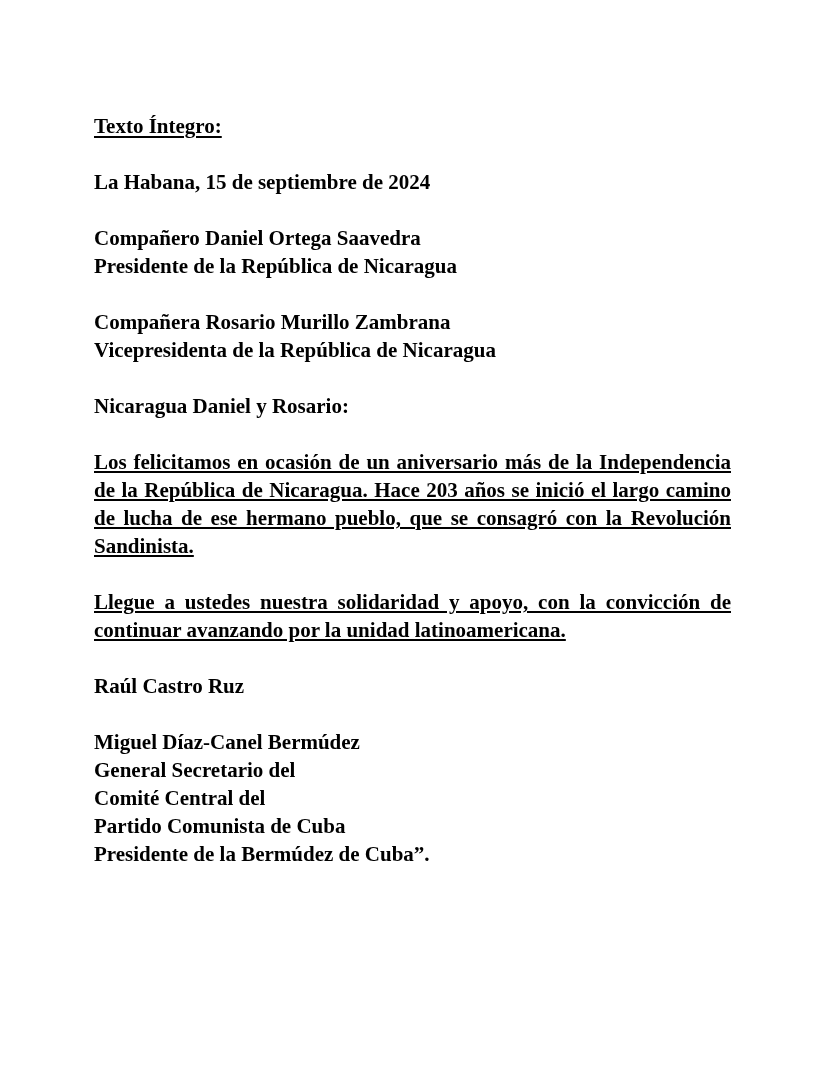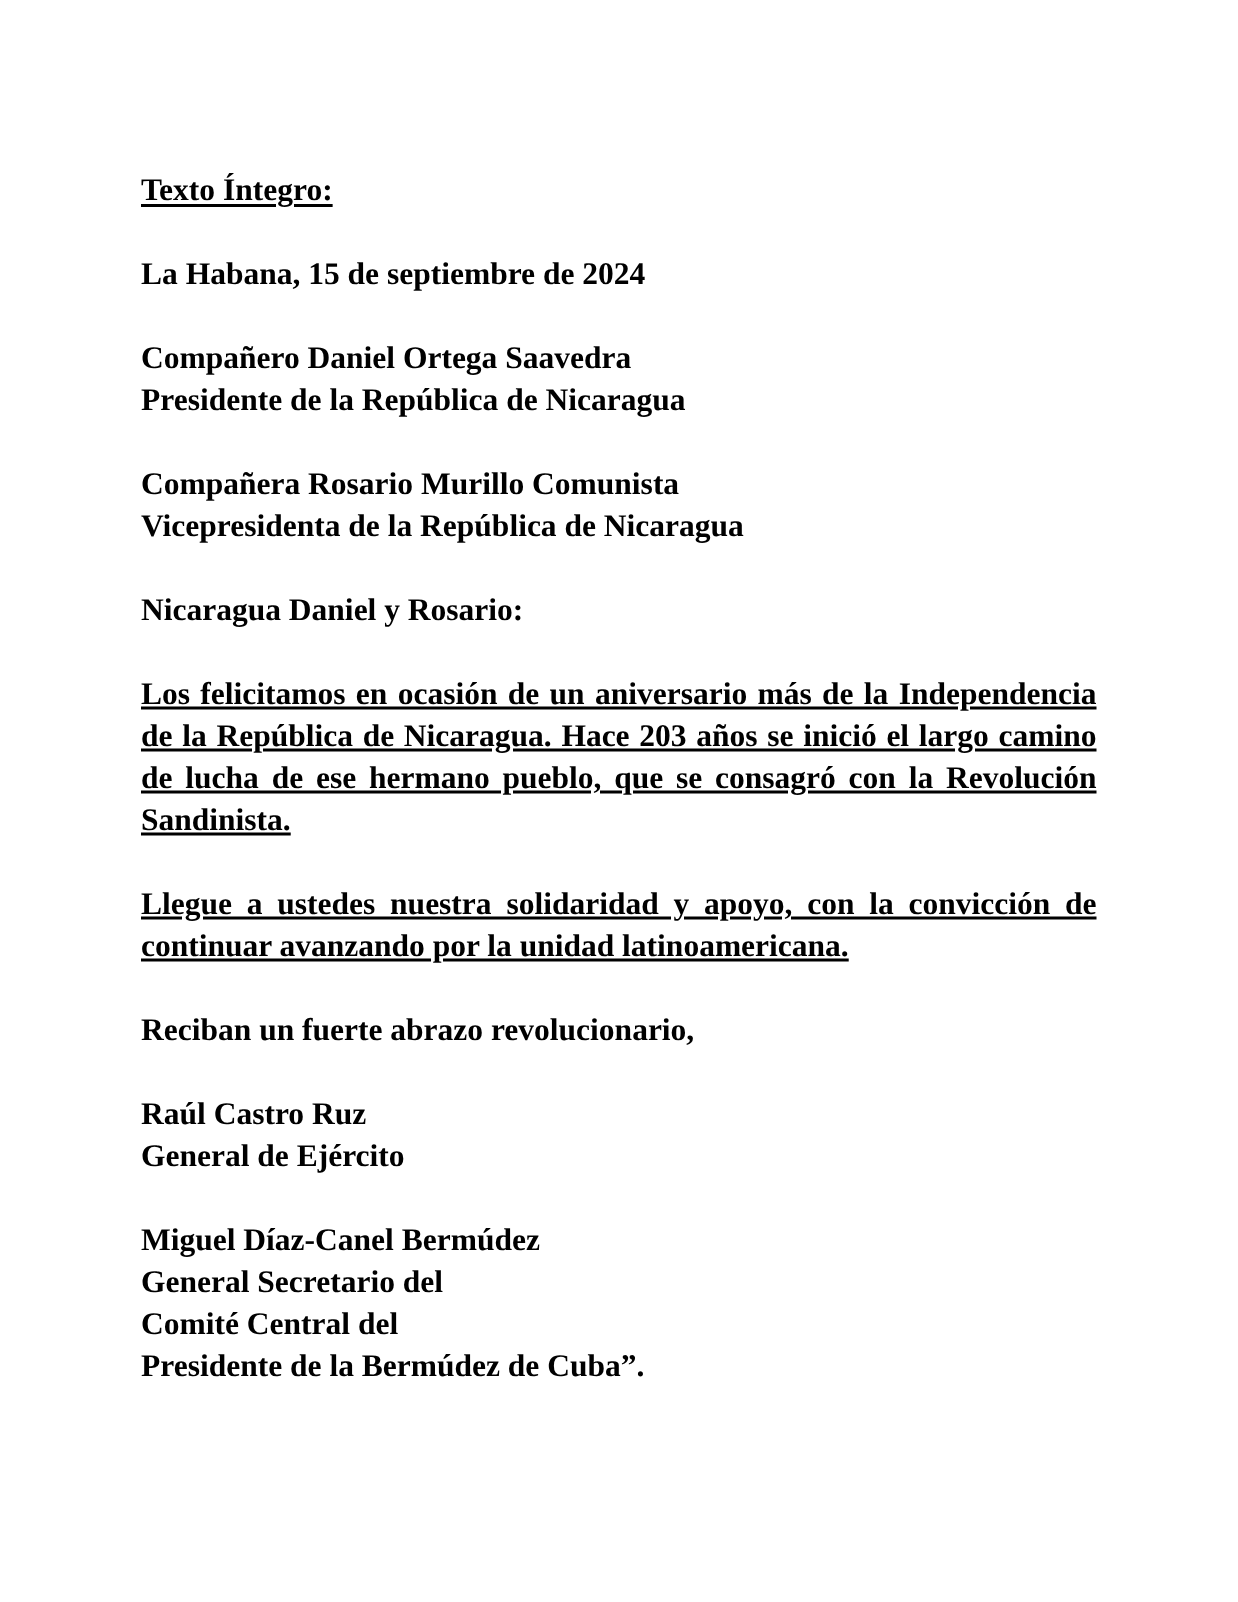--- a/index.html
+++ b/index.html
@@ -46,37 +46,36 @@
   <div class="block doc-title line">Texto Íntegro:</div>
 
   <div class="block line">La Habana, 15 de septiembre de 2024</div>
 
   <div class="block">
     <div class="line">Compañero Daniel Ortega Saavedra</div>
     <div class="line">Presidente de la República de Nicaragua</div>
   </div>
 
   <div class="block">
-    <div class="line">Compañera Rosario Murillo Comunista</div>
+    <div class="line">Compañera Rosario Murillo Zambrana</div>
     <div class="line">Vicepresidenta de la República de Nicaragua</div>
   </div>
 
   <div class="block line">Nicaragua Daniel y Rosario:</div>
 
   <div class="block para">Los felicitamos en ocasión de un aniversario más de la Independencia de la República de Nicaragua. Hace 203 años se inició el largo camino de lucha de ese hermano pueblo, que se consagró con la Revolución Sandinista.</div>
 
   <div class="block para">Llegue a ustedes nuestra solidaridad y apoyo, con la convicción de continuar avanzando por la unidad latinoamericana.</div>
 
-  <div class="block line">Reciban un fuerte abrazo revolucionario,</div>
 
   <div class="block">
     <div class="line">Raúl Castro Ruz</div>
-    <div class="line">General de Ejército</div>
   </div>
 
   <div class="block">
     <div class="line">Miguel Díaz-Canel Bermúdez</div>
     <div class="line">General Secretario del</div>
     <div class="line">Comité Central del</div>
+    <div class="line">Partido Comunista de Cuba</div>
     <div class="line">Presidente de la Bermúdez de Cuba”.</div>
   </div>
 
 </div>
 
 </body></html>

